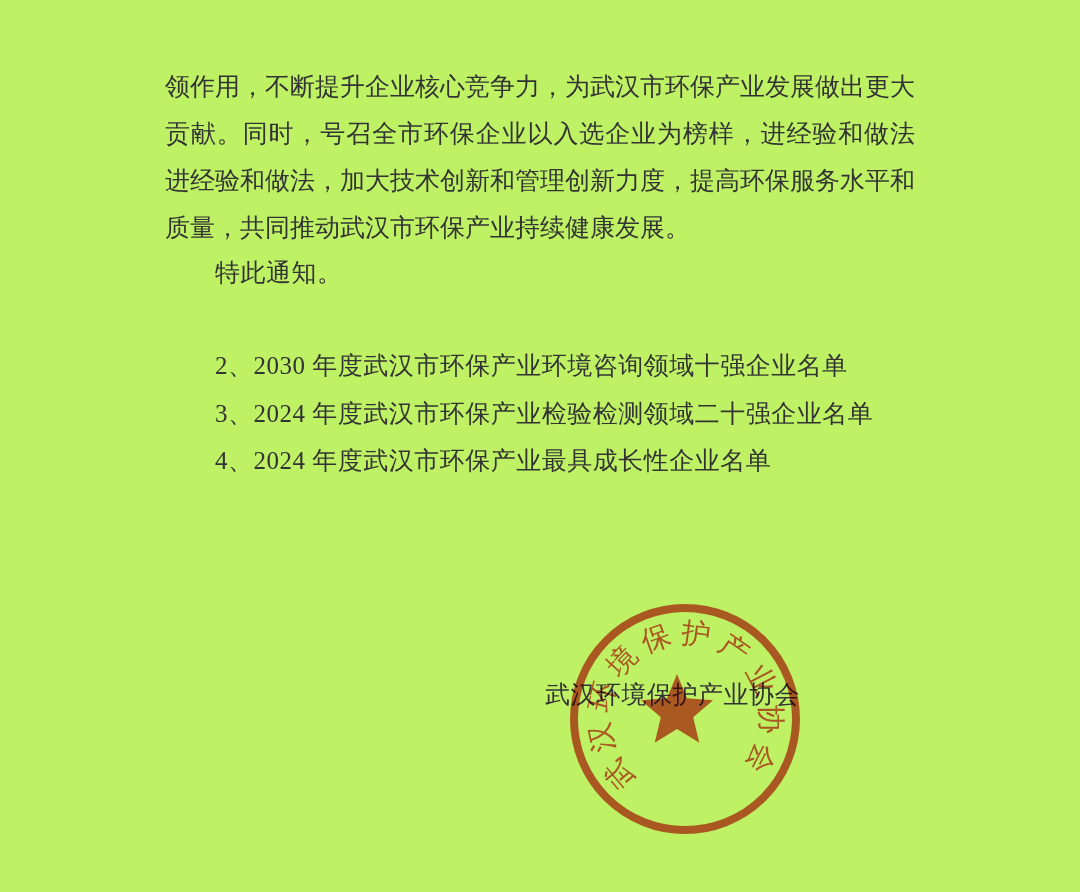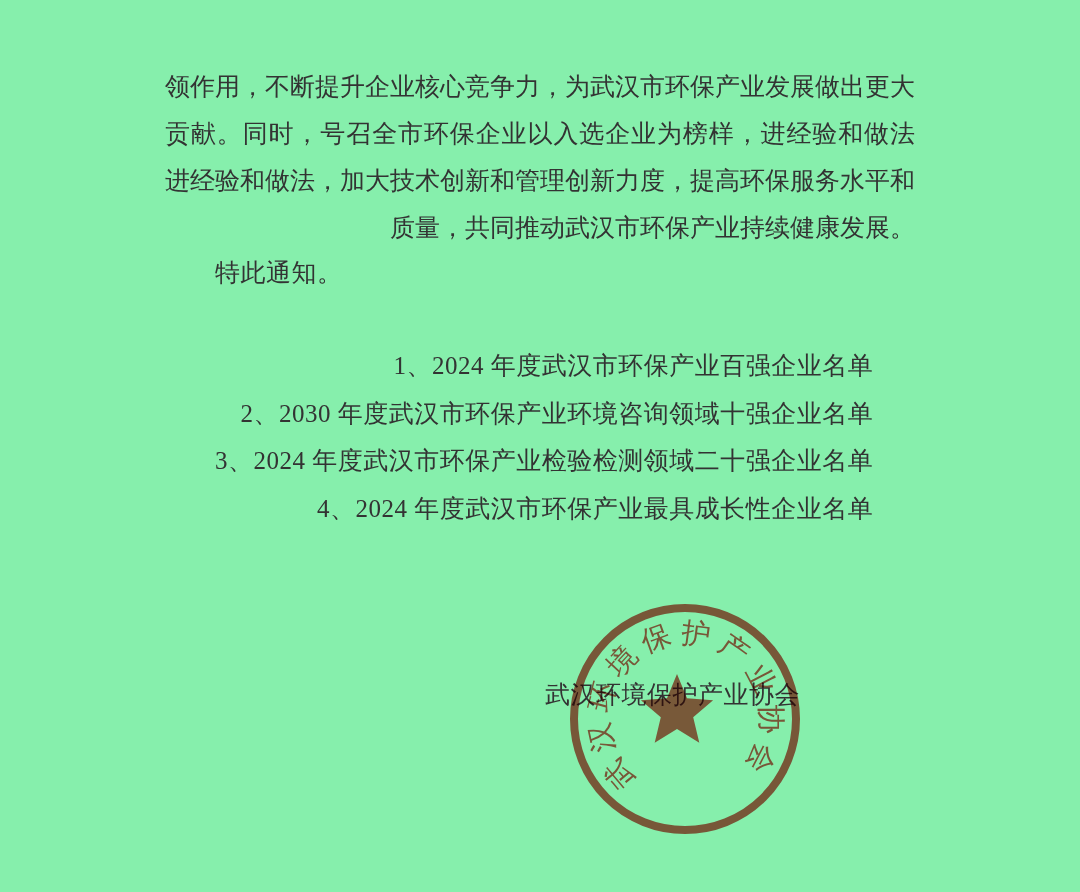--- a/index.html
+++ b/index.html
@@ -4,33 +4,32 @@
 <style>
   html, body {
     margin: 0;
     padding: 0;
     background: #ffffff;
   }
   .page {
     position: relative;
     width: 1080px;
     height: 892px;
-    background: #86efac;
+    background: #bef264;
     overflow: hidden;
     font-family: "Liberation Serif", "DejaVu Serif", serif;
     color: #333333;
   }
   .abs { position: absolute; }
   .line {
     height: 47px;
     line-height: 47px;
     font-size: 25px;
     white-space: nowrap;
     letter-spacing: 0.5px;
-    text-align: right;
   }
   .para {
     left: 165px;
     top: 63px;
     width: 750px;
   }
   .para .line { white-space: normal; letter-spacing: 0; }
   .para .fill {
     text-align: justify;
     -moz-text-align-last: justify;
@@ -76,21 +75,20 @@
   <div class="abs para">
     <div class="line fill">领作用，不断提升企业核心竞争力，为武汉市环保产业发展做出更大</div>
     <div class="line fill">贡献。同时，号召全市环保企业以入选企业为榜样，进经验和做法</div>
     <div class="line fill">进经验和做法，加大技术创新和管理创新力度，提高环保服务水平和</div>
     <div class="line">质量，共同推动武汉市环保产业持续健康发展。</div>
   </div>
 
   <div class="abs closing line">特此通知。</div>
 
   <div class="abs attachments">
-    <div class="line">1、2024 年度武汉市环保产业百强企业名单</div>
     <div class="line">2、2030 年度武汉市环保产业环境咨询领域十强企业名单</div>
     <div class="line">3、2024 年度武汉市环保产业检验检测领域二十强企业名单</div>
     <div class="line">4、2024 年度武汉市环保产业最具成长性企业名单</div>
   </div>
 
   <div class="abs signature">
     <div class="line">武汉环境保护产业协会</div>
   </div>
 
   <svg class="abs seal" viewBox="552 588 266 266" xmlns="http://www.w3.org/2000/svg">

